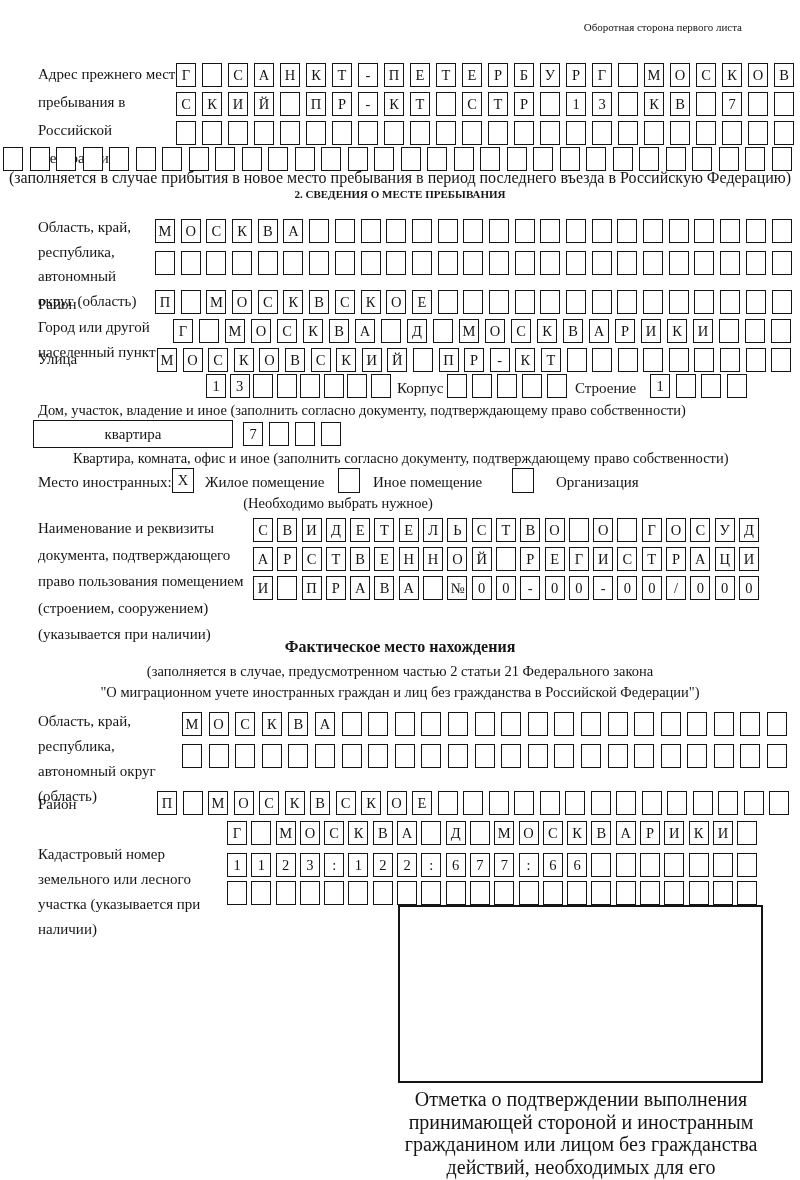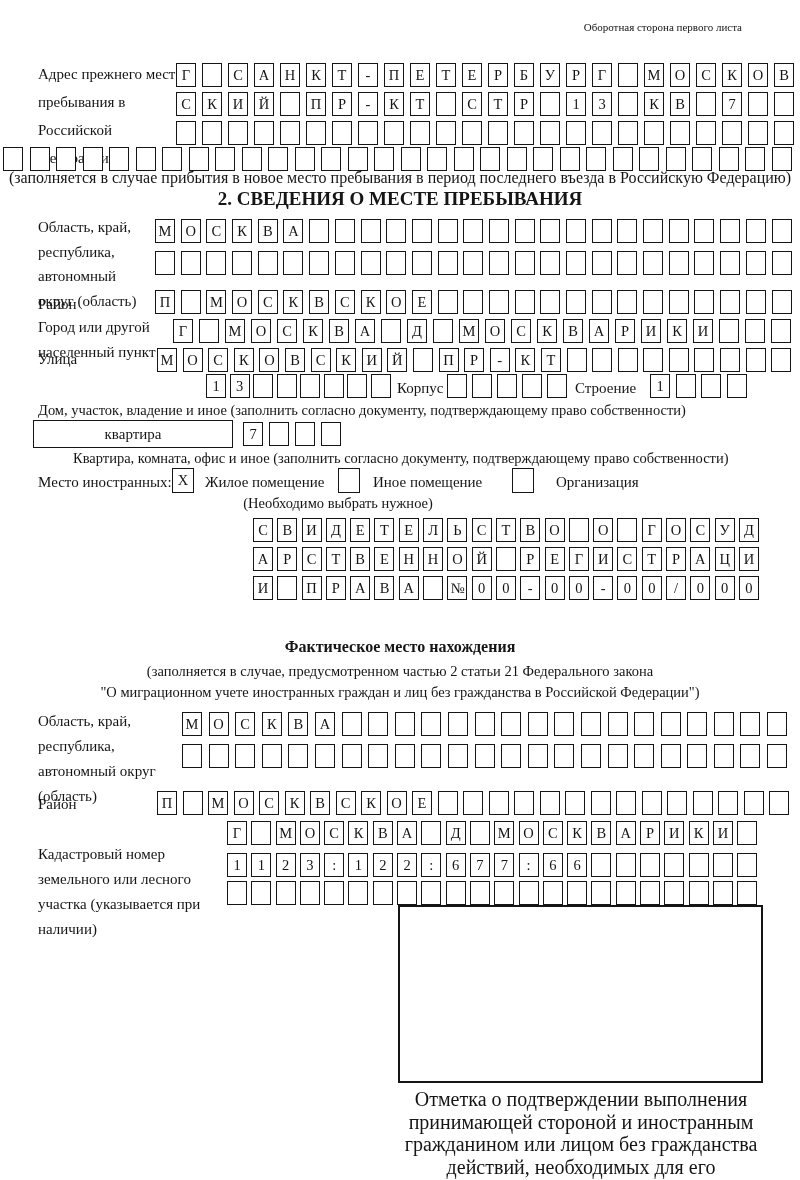--- a/index.html
+++ b/index.html
@@ -9,21 +9,21 @@
   .lbl{position:absolute;font-size:15px;line-height:25px;}
   .cells{position:absolute;display:flex;}
   .cell{flex:none;width:20px;height:24px;border:1.8px solid #151515;box-sizing:border-box;
         display:flex;align-items:center;justify-content:center;font-size:14.5px;background:#fff;}
   .wbox{position:absolute;border:1.8px solid #151515;box-sizing:border-box;background:#fff;
         display:flex;align-items:center;justify-content:center;font-size:15px;}
   .checkbox{position:absolute;width:22px;height:25px;border:1.8px solid #151515;box-sizing:border-box;
         display:flex;align-items:center;justify-content:center;font-size:14.5px;}
   .note{position:absolute;font-size:16px;}
   .center{left:0;right:0;text-align:center;}
-  .title{position:absolute;left:0;right:0;text-align:center;font-weight:bold;font-size:19px;}
+  .title{position:absolute;left:0;right:0;text-align:center;font-weight:bold;font-size:11px;}
   .bigbox{position:absolute;border:2px solid #151515;box-sizing:border-box;background:#fff;}
 </style>
 </head>
 <body>
 
 <div class="page">
 
   <div class="hdr">Оборотная сторона первого листа</div>
 
   <div class="lbl" style="left:38px;top:60px;width:148px;line-height:28px;">Адрес прежнего места пребывания в Российской Федерации</div>
@@ -321,20 +321,21 @@
 
   <div class="lbl" style="left:38px;top:470px;">Место иностранных:</div>
   <div class="checkbox" style="left:172px;top:468px;">X</div>
   <div class="lbl" style="left:205px;top:470px;">Жилое помещение</div>
   <div class="checkbox" style="left:338px;top:468px;"></div>
   <div class="lbl" style="left:373px;top:470px;">Иное помещение</div>
   <div class="checkbox" style="left:512px;top:468px;"></div>
   <div class="lbl" style="left:556px;top:470px;">Организация</div>
   <div class="note" style="left:38px;top:495px;width:600px;text-align:center;font-size:14.5px;">(Необходимо выбрать нужное)</div>
 
+  <div class="lbl" style="left:38px;top:515px;width:212px;line-height:26.5px;">Наименование и реквизиты документа, подтверждающего право пользования помещением (строением, сооружением) (указывается при наличии)</div>
   <div class="cells" style="left:253px;top:518px;gap:4.3px;">
       <span class="cell">С</span>
       <span class="cell">В</span>
       <span class="cell">И</span>
       <span class="cell">Д</span>
       <span class="cell">Е</span>
       <span class="cell">Т</span>
       <span class="cell">Е</span>
       <span class="cell">Л</span>
       <span class="cell">Ь</span>

